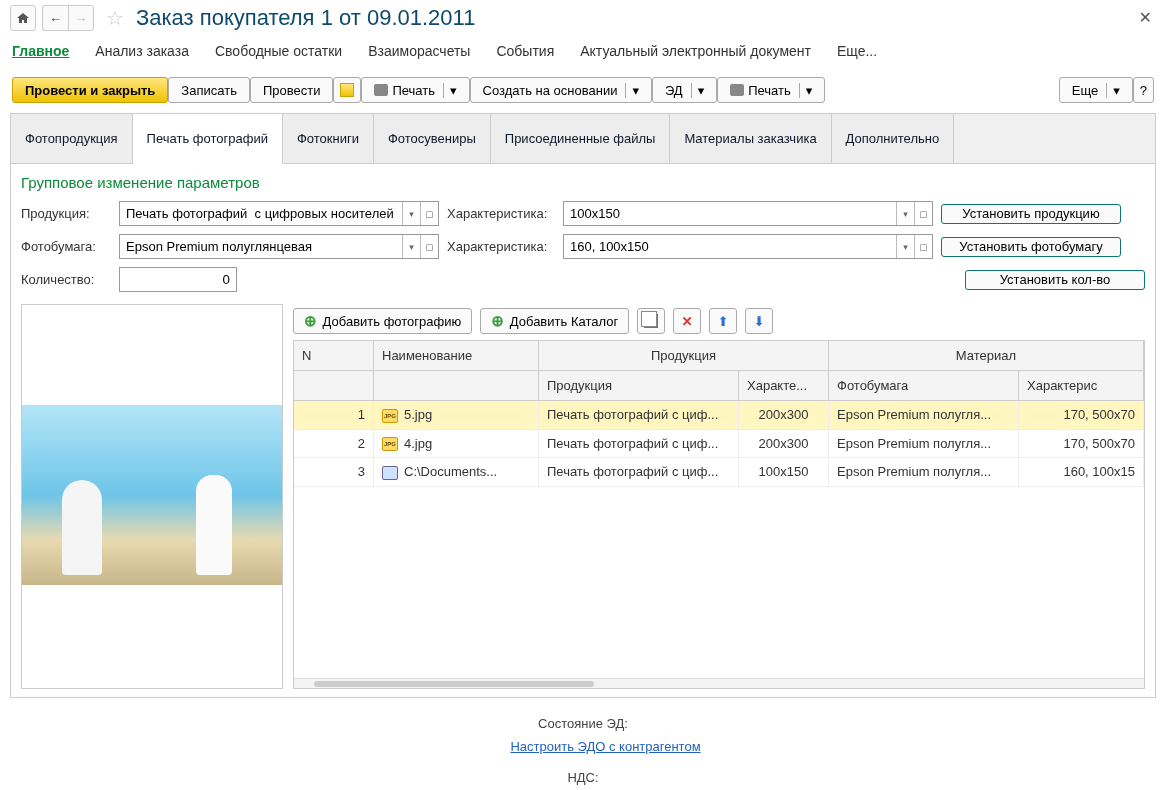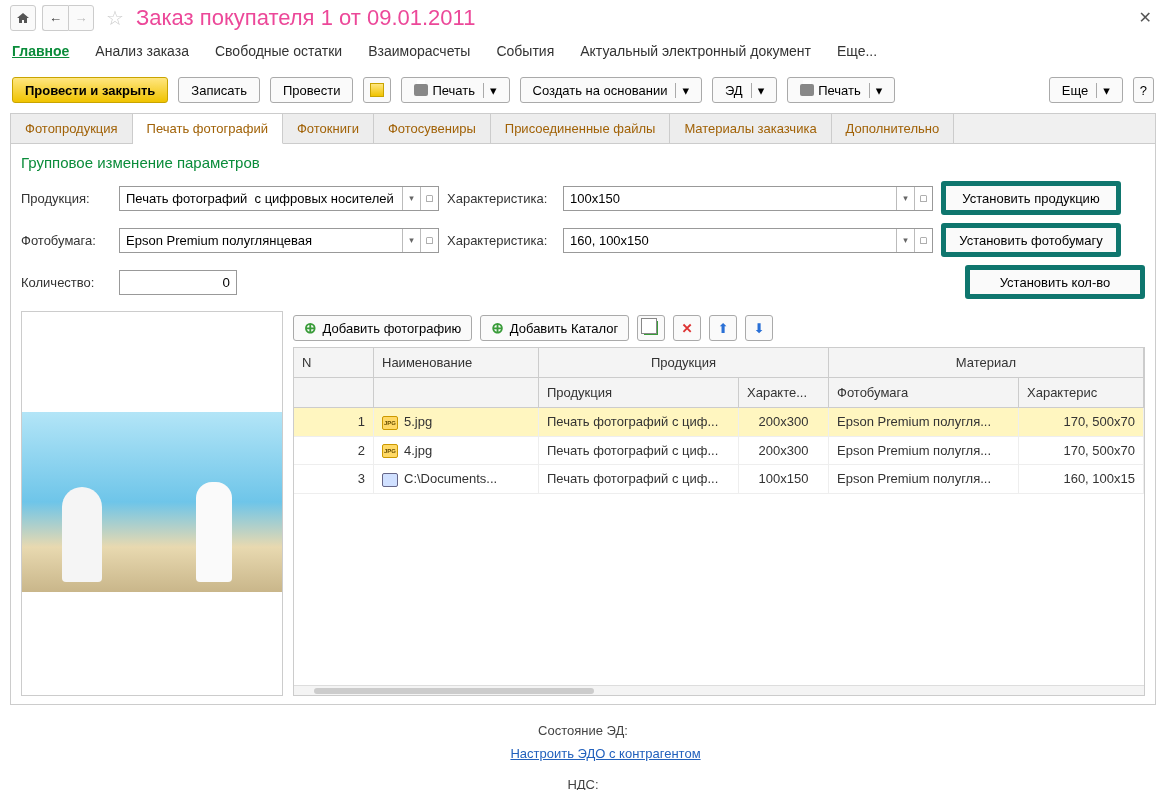--- a/index.html
+++ b/index.html
@@ -5,54 +5,54 @@
 * { box-sizing: border-box; margin: 0; padding: 0; }
 body { font-family: Arial, sans-serif; font-size: 13px; color: #333; background: #fff; width: 1166px; height: 790px; overflow: hidden; }
 
 
 .top-bar { display: flex; align-items: center; padding: 4px 10px; gap: 6px; }
 .nav-btn { width: 26px; height: 26px; border: 1px solid #ccc; background: #fafafa; border-radius: 3px; display: flex; align-items: center; justify-content: center; cursor: pointer; }
 .nav-group { display: flex; }
 .nav-group .nav-btn:first-child { border-radius: 3px 0 0 3px; border-right: none; }
 .nav-group .nav-btn:last-child { border-radius: 0 3px 3px 0; }
 .star-icon { font-size: 20px; color: #ccc; margin: 0 6px; cursor: pointer; }
-.window-title { font-size: 22px; color: #ec4899; }
+.window-title { font-size: 22px; color: #0c4a6e; }
 .close-btn { margin-left: auto; font-size: 16px; color: #555; cursor: pointer; padding: 4px; }
 
 
 .nav-links { display: flex; gap: 26px; padding: 8px 12px 12px; font-size: 14px; }
 .nav-links span { cursor: pointer; color: #333; }
 .nav-links span.active { color: #0a8c3a; font-weight: bold; text-decoration: underline; }
 
 
-.cmd-bar { display: flex; gap: 10px; padding: 6px 12px; align-items: center; flex-wrap: wrap; }
+.cmd-bar { display: flex; padding: 6px 12px; align-items: center; flex-wrap: wrap; }
 .btn { height: 26px; padding: 0 12px; border: 1px solid #aaa; background: #fafafa; border-radius: 3px; cursor: pointer; font-size: 13px; display: inline-flex; align-items: center; gap: 4px; }
 .btn-primary { background: linear-gradient(#ffe680, #f0c300); border-color: #c9a400; font-weight: bold; }
 .btn-icon { padding: 0 6px; }
 .btn-dropdown { border-left: 1px solid #aaa; padding-left: 6px; margin-left: 4px; }
 
 
 .panel { border: 1px solid #ccc; margin: 4px 10px 8px 10px; padding-bottom: 8px; }
 
 
 .tabs { display: flex; background: #f0f0f0; border-bottom: 1px solid #ccc; }
-.tab { padding: 7px 14px; border-right: 1px solid #ccc; cursor: pointer; color: #a16207; background: #ededed; }
+.tab { padding: 17px 14px; border-right: 1px solid #ccc; cursor: pointer; color: #0f172a; background: #ededed; }
 .tab.active { background: #fff; border-bottom: 1px solid #fff; margin-bottom: -1px; }
 
 
 .section-title { color: #0a8c3a; font-size: 15px; padding: 10px 10px 6px; }
 .form-row { display: flex; align-items: center; gap: 8px; padding: 4px 10px; }
 .lbl { text-align: left; color: #333; }
 .input-combo { display: flex; height: 25px; border: 1px solid #999; background: #fff; }
 .input-combo input { flex: 1; border: none; padding: 0 6px; font-size: 13px; outline: none; }
 .input-combo .combo-btn { width: 18px; border-left: 1px solid #bbb; display: flex; align-items: center; justify-content: center; cursor: pointer; font-size: 9px; color: #666; }
 .radio-group { display: flex; gap: 20px; align-items: center; }
 .radio-group label { display: flex; align-items: center; gap: 4px; cursor: pointer; }
 .num-input { width: 118px; height: 25px; border: 1px solid #999; text-align: right; padding: 0 6px; }
-.side-btn { width: 180px; height: 34px; border: 5px solid #0f766e; background: #fafafa; border-radius: 3px; cursor: pointer; font-size: 13px; }
+.side-btn { width: 180px; height: 20px; border: 1px solid #0f766e; background: #fafafa; border-radius: 3px; cursor: pointer; font-size: 13px; }
 
 
 .content-area { display: flex; gap: 10px; padding: 8px 10px 0; }
 .preview-box { width: 262px; height: 385px; border: 1px solid #ccc; background: #fff; display: flex; flex-direction: column; }
 .preview-img { margin-top: 100px; width: 100%; height: 180px; background: linear-gradient(180deg, #b3e5f7 0%, #6ec5e9 50%, #e8d9b0 75%, #c9b68a 100%); position: relative; overflow: hidden; }
 .figure-left { position: absolute; left: 40px; bottom: 10px; width: 40px; height: 95px; background: #f5f5f5; border-radius: 20px 20px 4px 4px; }
 .figure-right { position: absolute; right: 50px; bottom: 10px; width: 36px; height: 100px; background: #fafafa; border-radius: 16px 16px 4px 4px; }
 
 .table-area { flex: 1; display: flex; flex-direction: column; }
 .table-toolbar { display: flex; gap: 8px; padding: 4px 0 6px; align-items: center; }

